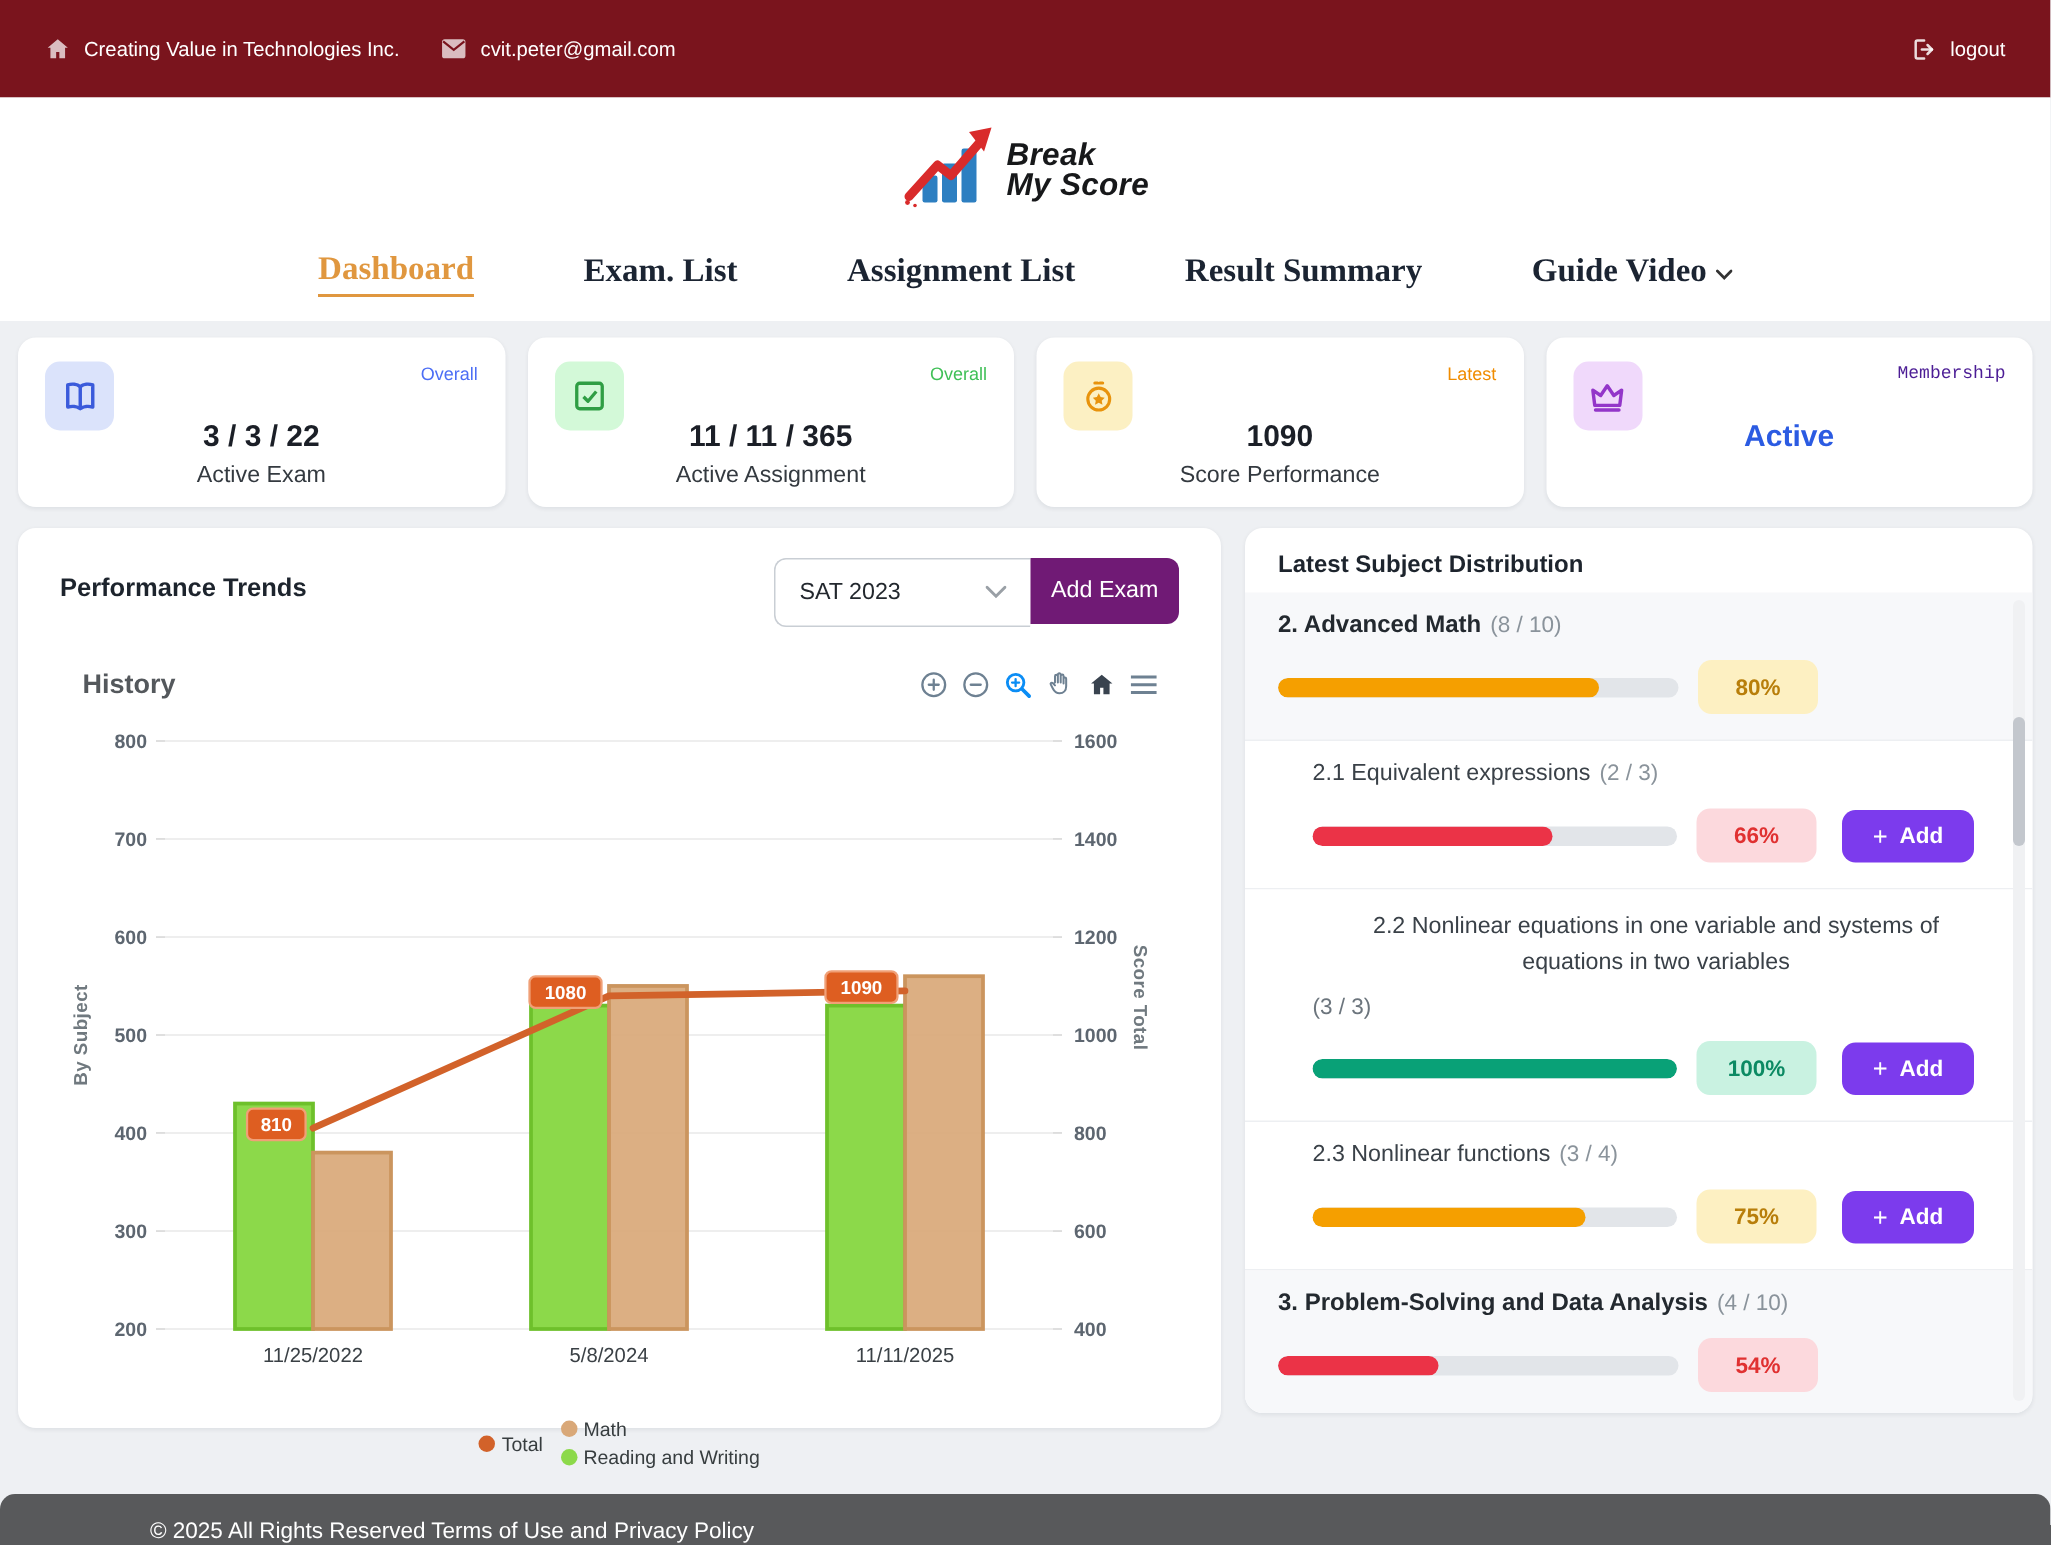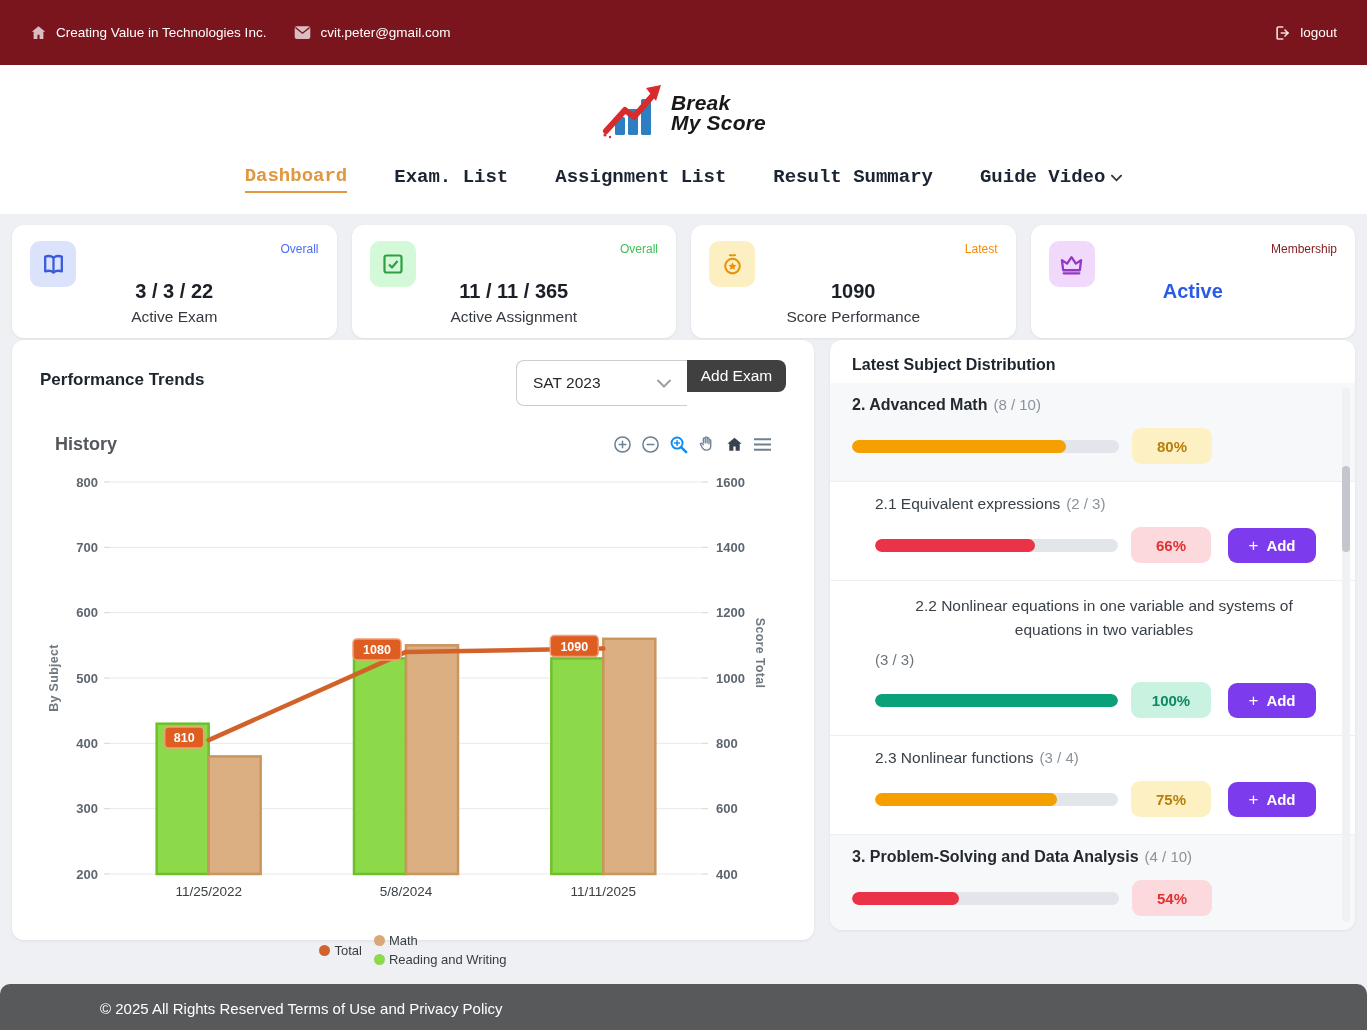--- a/index.html
+++ b/index.html
@@ -10,42 +10,42 @@
   .topbar{height:65px;background:#7a141d;display:flex;align-items:center;padding:0 30px;color:#fff;font-size:13.5px;}
   .topbar .grp{display:flex;align-items:center;gap:9px;}
   .topbar .grp + .grp{margin-left:28px;}
   .topbar .right{margin-left:auto;display:flex;align-items:center;gap:9px;cursor:pointer;}
   .topbar svg{display:block;}
 
   
   .header{background:#fff;height:149px;padding-top:18px;}
   .logo{display:flex;align-items:center;justify-content:center;gap:6px;}
   .logo-text{font-weight:700;font-style:italic;font-size:21px;line-height:0.95;color:#17181a;letter-spacing:.2px;}
-  .nav{display:flex;justify-content:center;gap:47px;margin-top:22px;font-family:Liberation Mono, monospace;font-weight:700;font-size:19px;color:#1b2432;}
+  .nav{display:flex;justify-content:center;gap:73px;margin-top:22px;font-family:Liberation Serif, serif;font-weight:700;font-size:22px;color:#1b2432;}
   .nav-item{cursor:pointer;display:flex;align-items:center;gap:6px;padding-bottom:4px;}
   .nav-item.active{color:#e0973f;border-bottom:2.5px solid #e0973f;}
 
   
   .main{padding:11px 12px 0;}
   .stats{display:flex;gap:15px;}
   .card{flex:1;background:#fff;border-radius:12px;height:113px;position:relative;box-shadow:0 1px 3px rgba(16,24,40,.07);padding:16px 18px;}
   .icon-box{width:46px;height:46px;border-radius:10px;display:flex;align-items:center;justify-content:center;}
   .card .mini-badge{position:absolute;top:17px;right:18px;font-size:12px;}
   .card .value{position:absolute;left:0;right:0;top:55px;text-align:center;font-size:20px;font-weight:700;color:#1b1f27;}
   .card .label{position:absolute;left:0;right:0;top:83px;text-align:center;font-size:15.5px;color:#343a40;}
 
-  .content{display:flex;gap:16px;margin-top:2px;align-items:flex-start;}
+  .content{display:flex;gap:16px;margin-top:14px;align-items:flex-start;}
 
   
   .left-panel{width:802px;height:600px;background:#fff;border-radius:12px;padding:20px 28px;position:relative;box-shadow:0 1px 3px rgba(16,24,40,.07);}
   .lp-head{display:flex;justify-content:space-between;align-items:flex-start;}
   .lp-title{font-size:17px;font-weight:700;color:#1d242d;padding-top:10px;}
   .controls{display:flex;}
   .select{width:171px;height:46px;border:1px solid #c9ced4;border-right:none;border-radius:8px 0 0 8px;background:#fff;display:flex;align-items:center;justify-content:space-between;padding:0 16px;font-size:15.5px;color:#23282e;cursor:pointer;}
-  .add-exam{width:99px;height:32px;background:#404040;color:#fff;border:none;border-radius:0 8px 8px 0;font-size:15.5px;font-family:inherit;cursor:pointer;}
+  .add-exam{width:99px;height:44px;background:#701a75;color:#fff;border:none;border-radius:0 8px 8px 0;font-size:15.5px;font-family:inherit;cursor:pointer;}
   .hist-row{display:flex;justify-content:space-between;align-items:center;margin-top:28px;padding:0 14px 0 15px;}
   .hist-title{font-size:18px;font-weight:700;color:#54585c;}
   .ctoolbar{display:flex;align-items:center;gap:9px;}
   .ctoolbar span{cursor:pointer;display:flex;}
   .chart-wrap{margin-top:6px;}
   svg text.tick{font:600 13px "Liberation Sans",sans-serif;fill:#5d6670;}
   svg text.xlabel{font:400 13.5px "Liberation Sans",sans-serif;fill:#3a4045;}
   svg text.dlabel{font:700 12.5px "Liberation Sans",sans-serif;fill:#ffffff;}
   svg text.axis-title{font:700 12.5px "Liberation Sans",sans-serif;fill:#70797f;letter-spacing:.3px;}
   .legend{position:absolute;left:0;right:0;bottom:-27px;display:flex;justify-content:center;align-items:center;gap:12px;font-size:13px;color:#373d3f;}
@@ -192,21 +192,21 @@
       <div class="label" style="color: rgb(52, 58, 64);">Score Performance</div>
     </div>
 
     <div class="card">
       <div class="icon-box" style="background: rgb(240, 217, 251); color: rgb(147, 54, 201);">
         <svg width="25" height="25" viewBox="0 0 24 24" fill="none" stroke="currentColor" stroke-width="2.2" stroke-linejoin="round">
             <path d="M4 17.5 2.8 7.8l5 3.4L12 5l4.2 6.2 5-3.4L20 17.5z"></path>
             <path d="M4.5 20.5h15" stroke-linecap="round"></path>
           </svg>
       </div>
-      <span class="mini-badge" style="color: #7f1d1d;">Membership</span>
+      <span class="mini-badge" style="color: #4c1d95; font-family: Liberation Mono, monospace;">Membership</span>
       <div class="value" style="color: rgb(43, 91, 226);">Active</div>
     </div>
   </div>
 
   <div class="content">
 
     <div class="left-panel">
       <div class="lp-head">
         <div class="lp-title">Performance Trends</div>
         <div class="controls">

